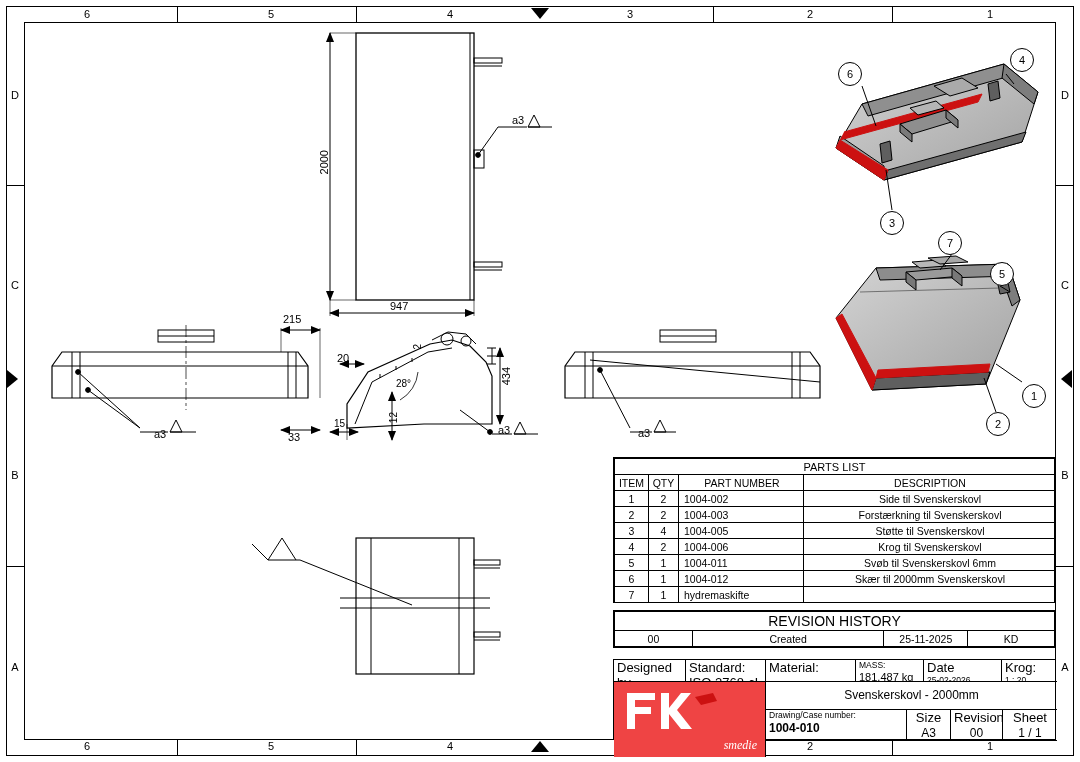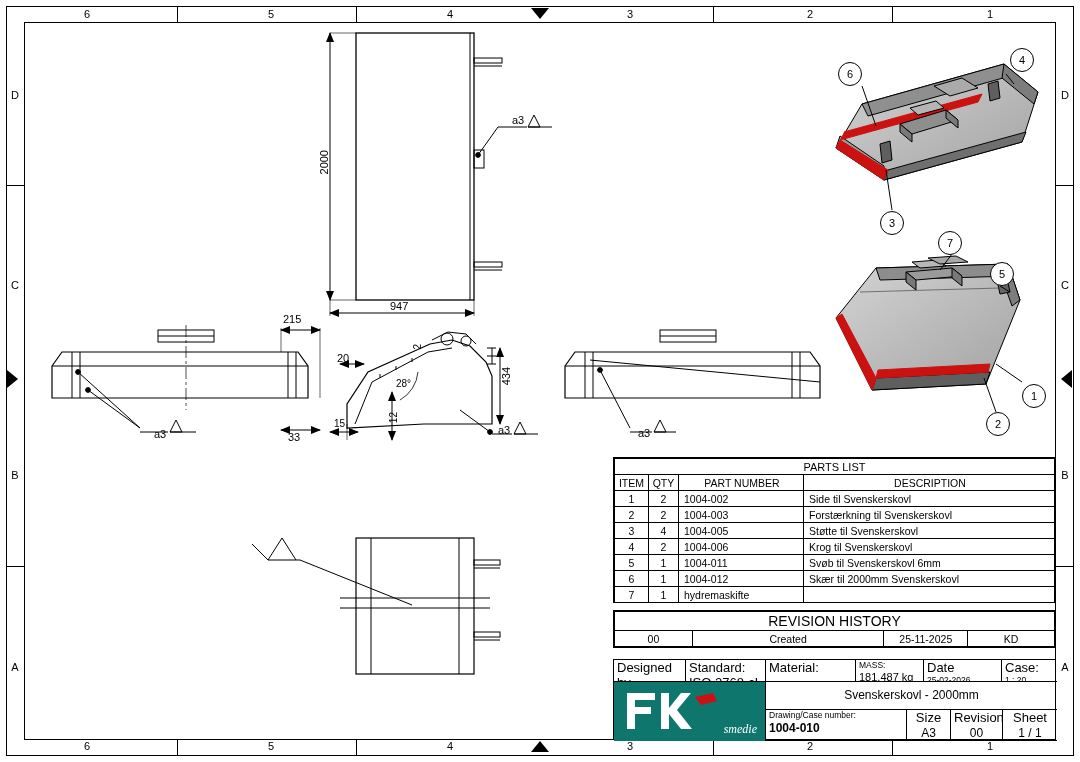--- a/index.html
+++ b/index.html
@@ -47,40 +47,40 @@
     border:1.2px solid #000; border-bottom:none;
     background:#fff;
   }
   table.pl { border-collapse:collapse; width:100%; font-size:10.5px; }
   table.pl td, table.pl th { border:1px solid #000; padding:1px 3px; height:16px; font-weight:normal; }
   .pl-title { text-align:center; font-size:11px; height:16px; }
   .pl-head td { text-align:center; }
   .c-item { width:34px; text-align:center; }
   .c-qty { width:30px; text-align:center; }
   .c-pn { width:125px; text-align:left; padding-left:5px !important; }
-  .c-desc { text-align:left; padding-left:5px !important; }
+  .c-desc { text-align:center; padding-left:5px !important; }
 
   
   .rev-block { position:absolute; left:613px; top:610px; width:443px; border:1.2px solid #000; }
   table.rev { border-collapse:collapse; width:100%; font-size:10.5px; }
   table.rev td { border:1px solid #000; padding:1px 3px; height:16px; text-align:center; }
   .rev-title { font-size:14px; }
   .r-rev { width:78px; }
   .r-desc { width:192px; }
   .r-date { width:84px; }
   .r-appr { width:87px; }
 
   
   .title-block { position:absolute; left:613px; top:659px; width:443px; height:81px; border:1.2px solid #000; }
   .tb-cell { position:absolute; border-right:1px solid #000; border-bottom:1px solid #000; font-size:8px; padding:1px 3px; overflow:hidden; }
   .tb-lab { font-size:13px; display:block; line-height:1.15; }
   .tb-val { font-size:9.5px; display:block; line-height:1.25; }
   .tb-center { text-align:center; }
 
-  .logo-box { position:absolute; left:0; top:22px; width:152px; height:59px; background:#0f766e; border-right:1px solid #000; }
+  .logo-box { position:absolute; left:0; top:22px; width:152px; height:75px; background:#ef4444; border-right:1px solid #000; }
   .logo-inner { position:absolute; left:7px; top:5px; width:138px; height:48px; }
   .logo-text { position:absolute; right:8px; bottom:4px; color:#fff; font-size:12px; font-style:italic; font-family:"Liberation Serif", serif; }
 
   .dim-label { position:absolute; font-size:11px; }
   .dim-v { writing-mode:vertical-rl; transform:rotate(180deg); }
   .lbl-small { font-size:10px; }
 
   .balloon { position:absolute; border:1.1px solid #000; border-radius:50%; width:24px; height:24px; background:#fff; font-size:11px; text-align:center; line-height:22px; }
 </style>
 </head>
@@ -417,21 +417,21 @@
     </div>
     <div class="tb-cell" style="left:242px; top:0; width:68px; height:22px;">
       <span class="tb-lab" style="font-size:8.5px;">MASS:</span>
       <span class="tb-lab" style="font-size:11px;">181,487 kg</span>
     </div>
     <div class="tb-cell" style="left:310px; top:0; width:78px; height:22px;">
       <span class="tb-lab">Date</span>
       <span class="tb-lab" style="font-size:8.5px;">25-02-2026</span>
     </div>
     <div class="tb-cell" style="left:388px; top:0; width:55px; height:22px; border-right:none;">
-      <span class="tb-lab">Case:</span>
+      <span class="tb-lab">Krog:</span>
       <span class="tb-lab" style="font-size:8.5px;">1 : 20</span>
     </div>
 
     <div class="logo-box">
       <svg class="logo-inner" viewBox="0 0 138 48">
         <path d="M6 6 L34 6 L34 13 L14 13 L14 20 L30 20 L30 27 L14 27 L14 42 L6 42 Z" fill="#ffffff"></path>
         <path d="M40 6 L48 6 L48 21 L60 6 L70 6 L56 23 L71 42 L60 42 L48 27 L48 42 L40 42 Z" fill="#ffffff"></path>
         <path d="M74 10 L92 6 L96 14 L80 18 Z" fill="#cc1111"></path>
       </svg>
       <div class="logo-text">smedie</div>

